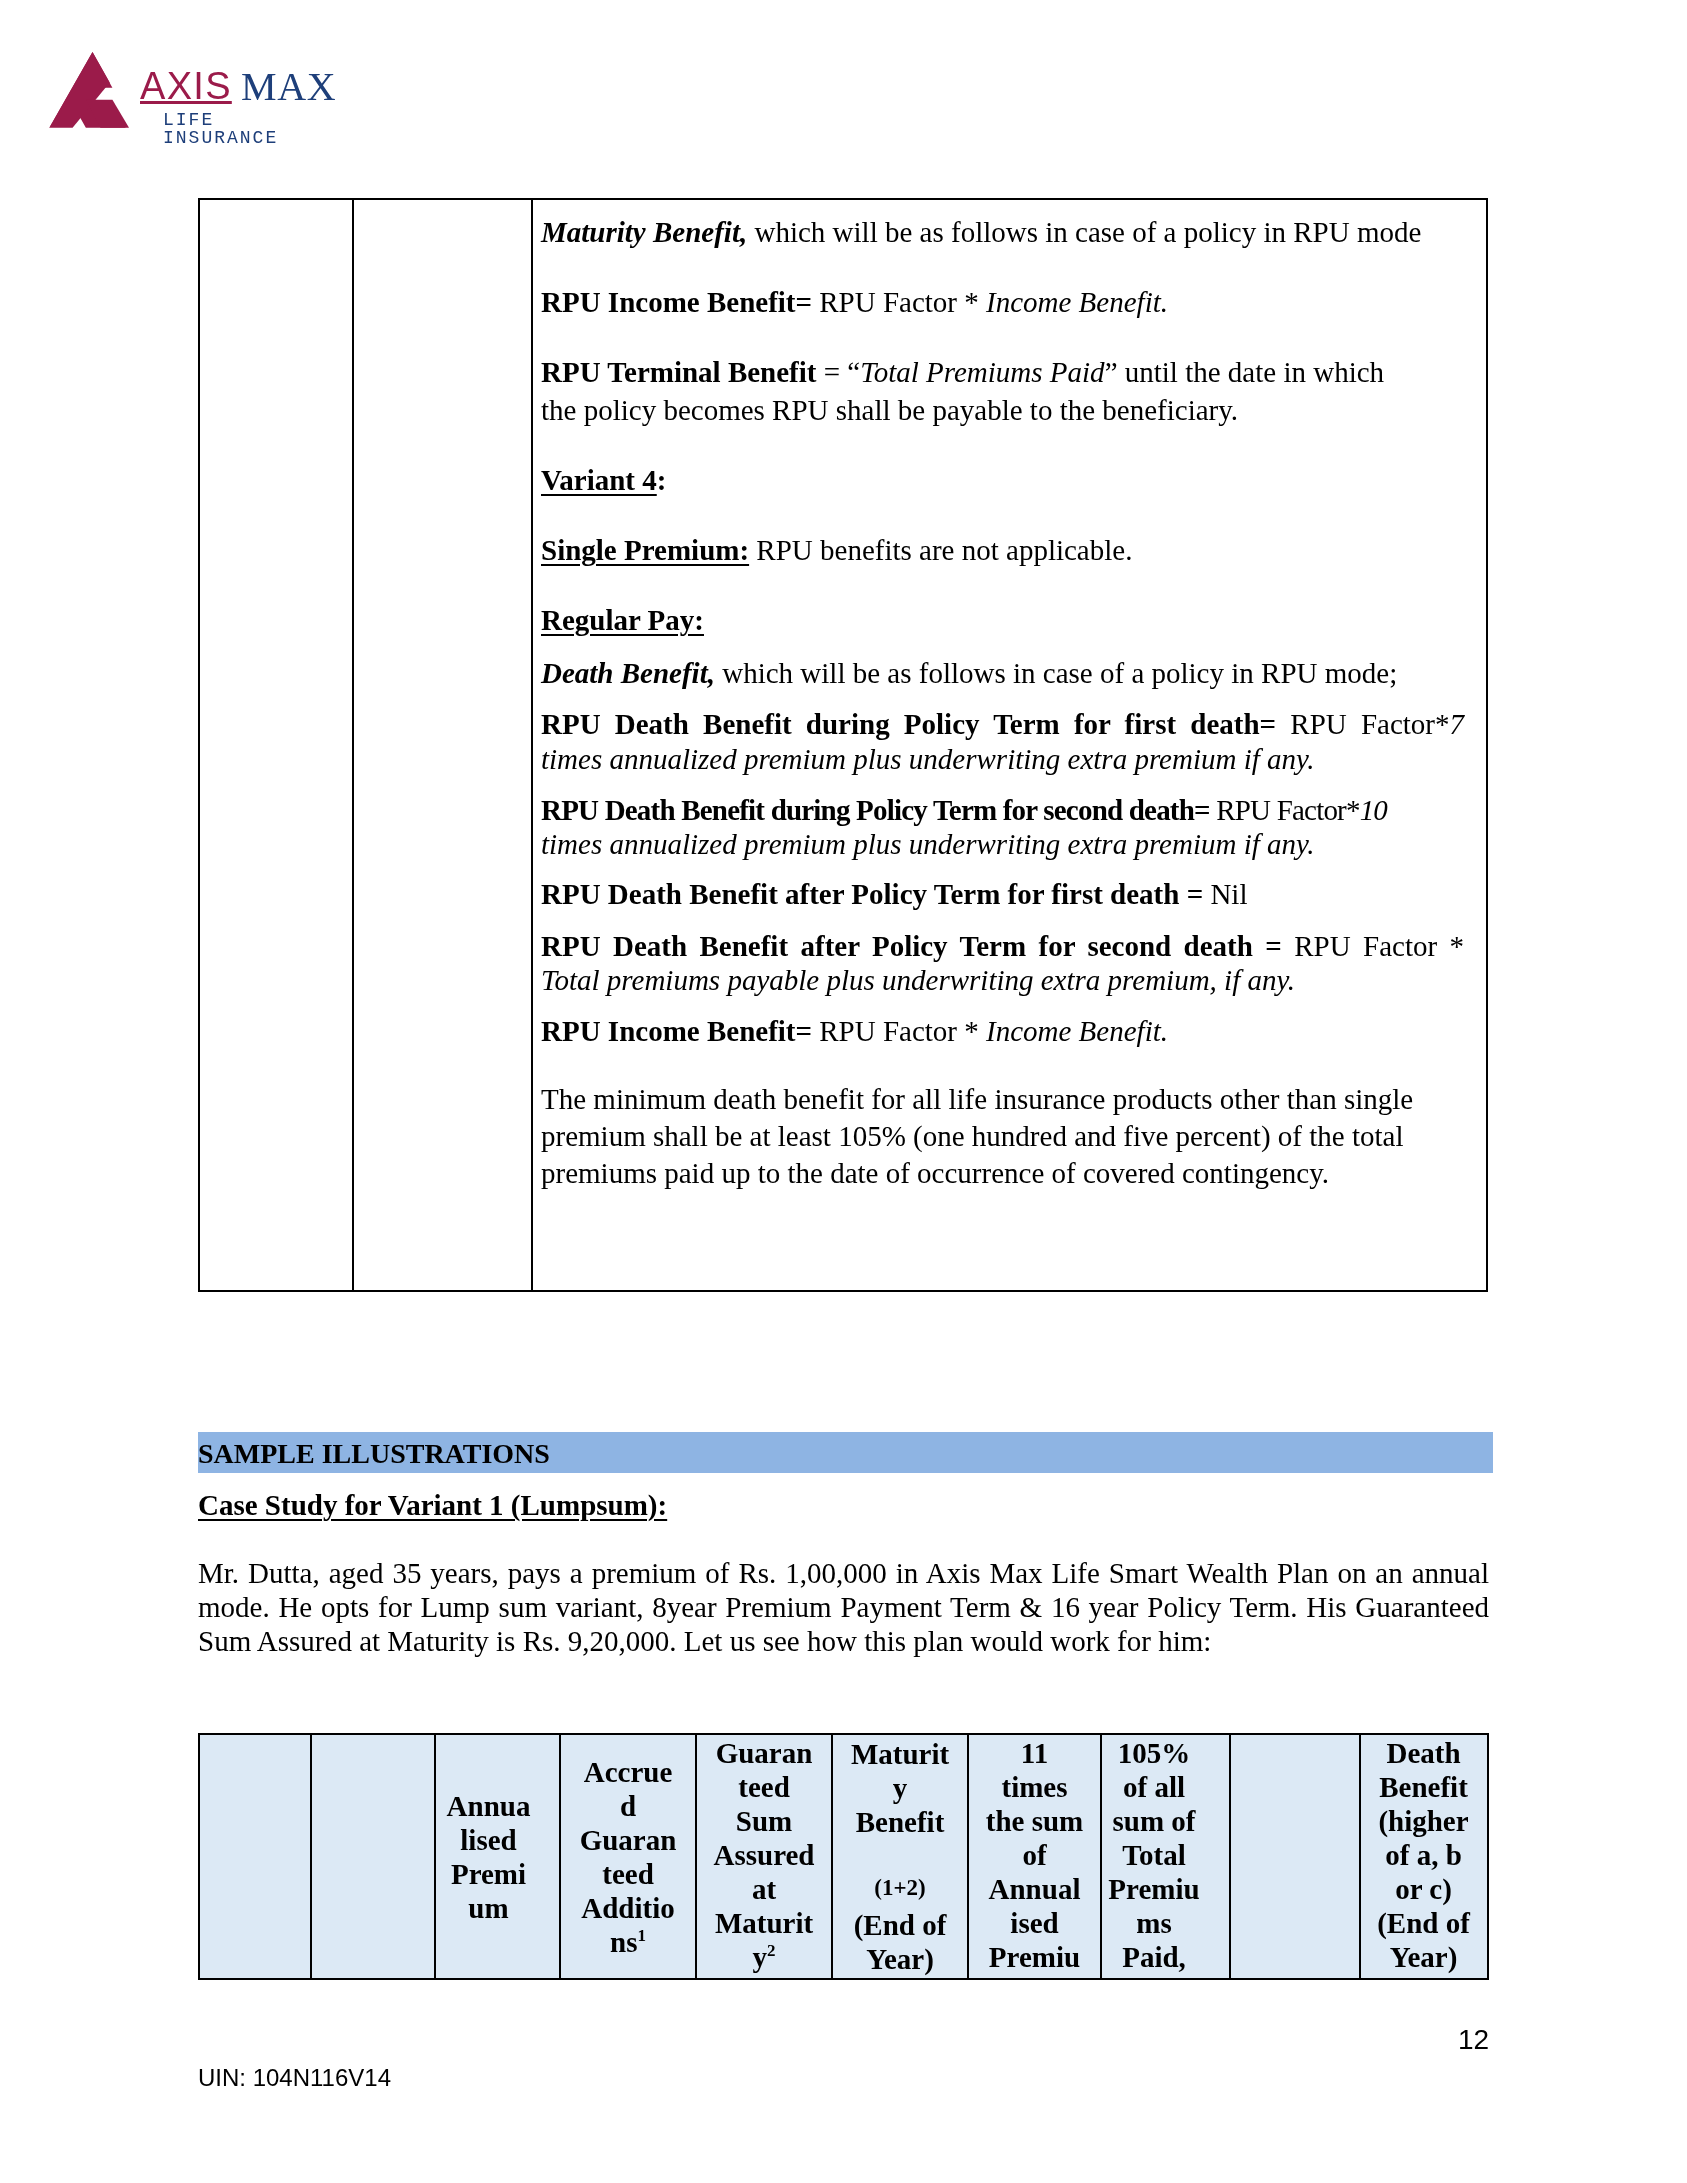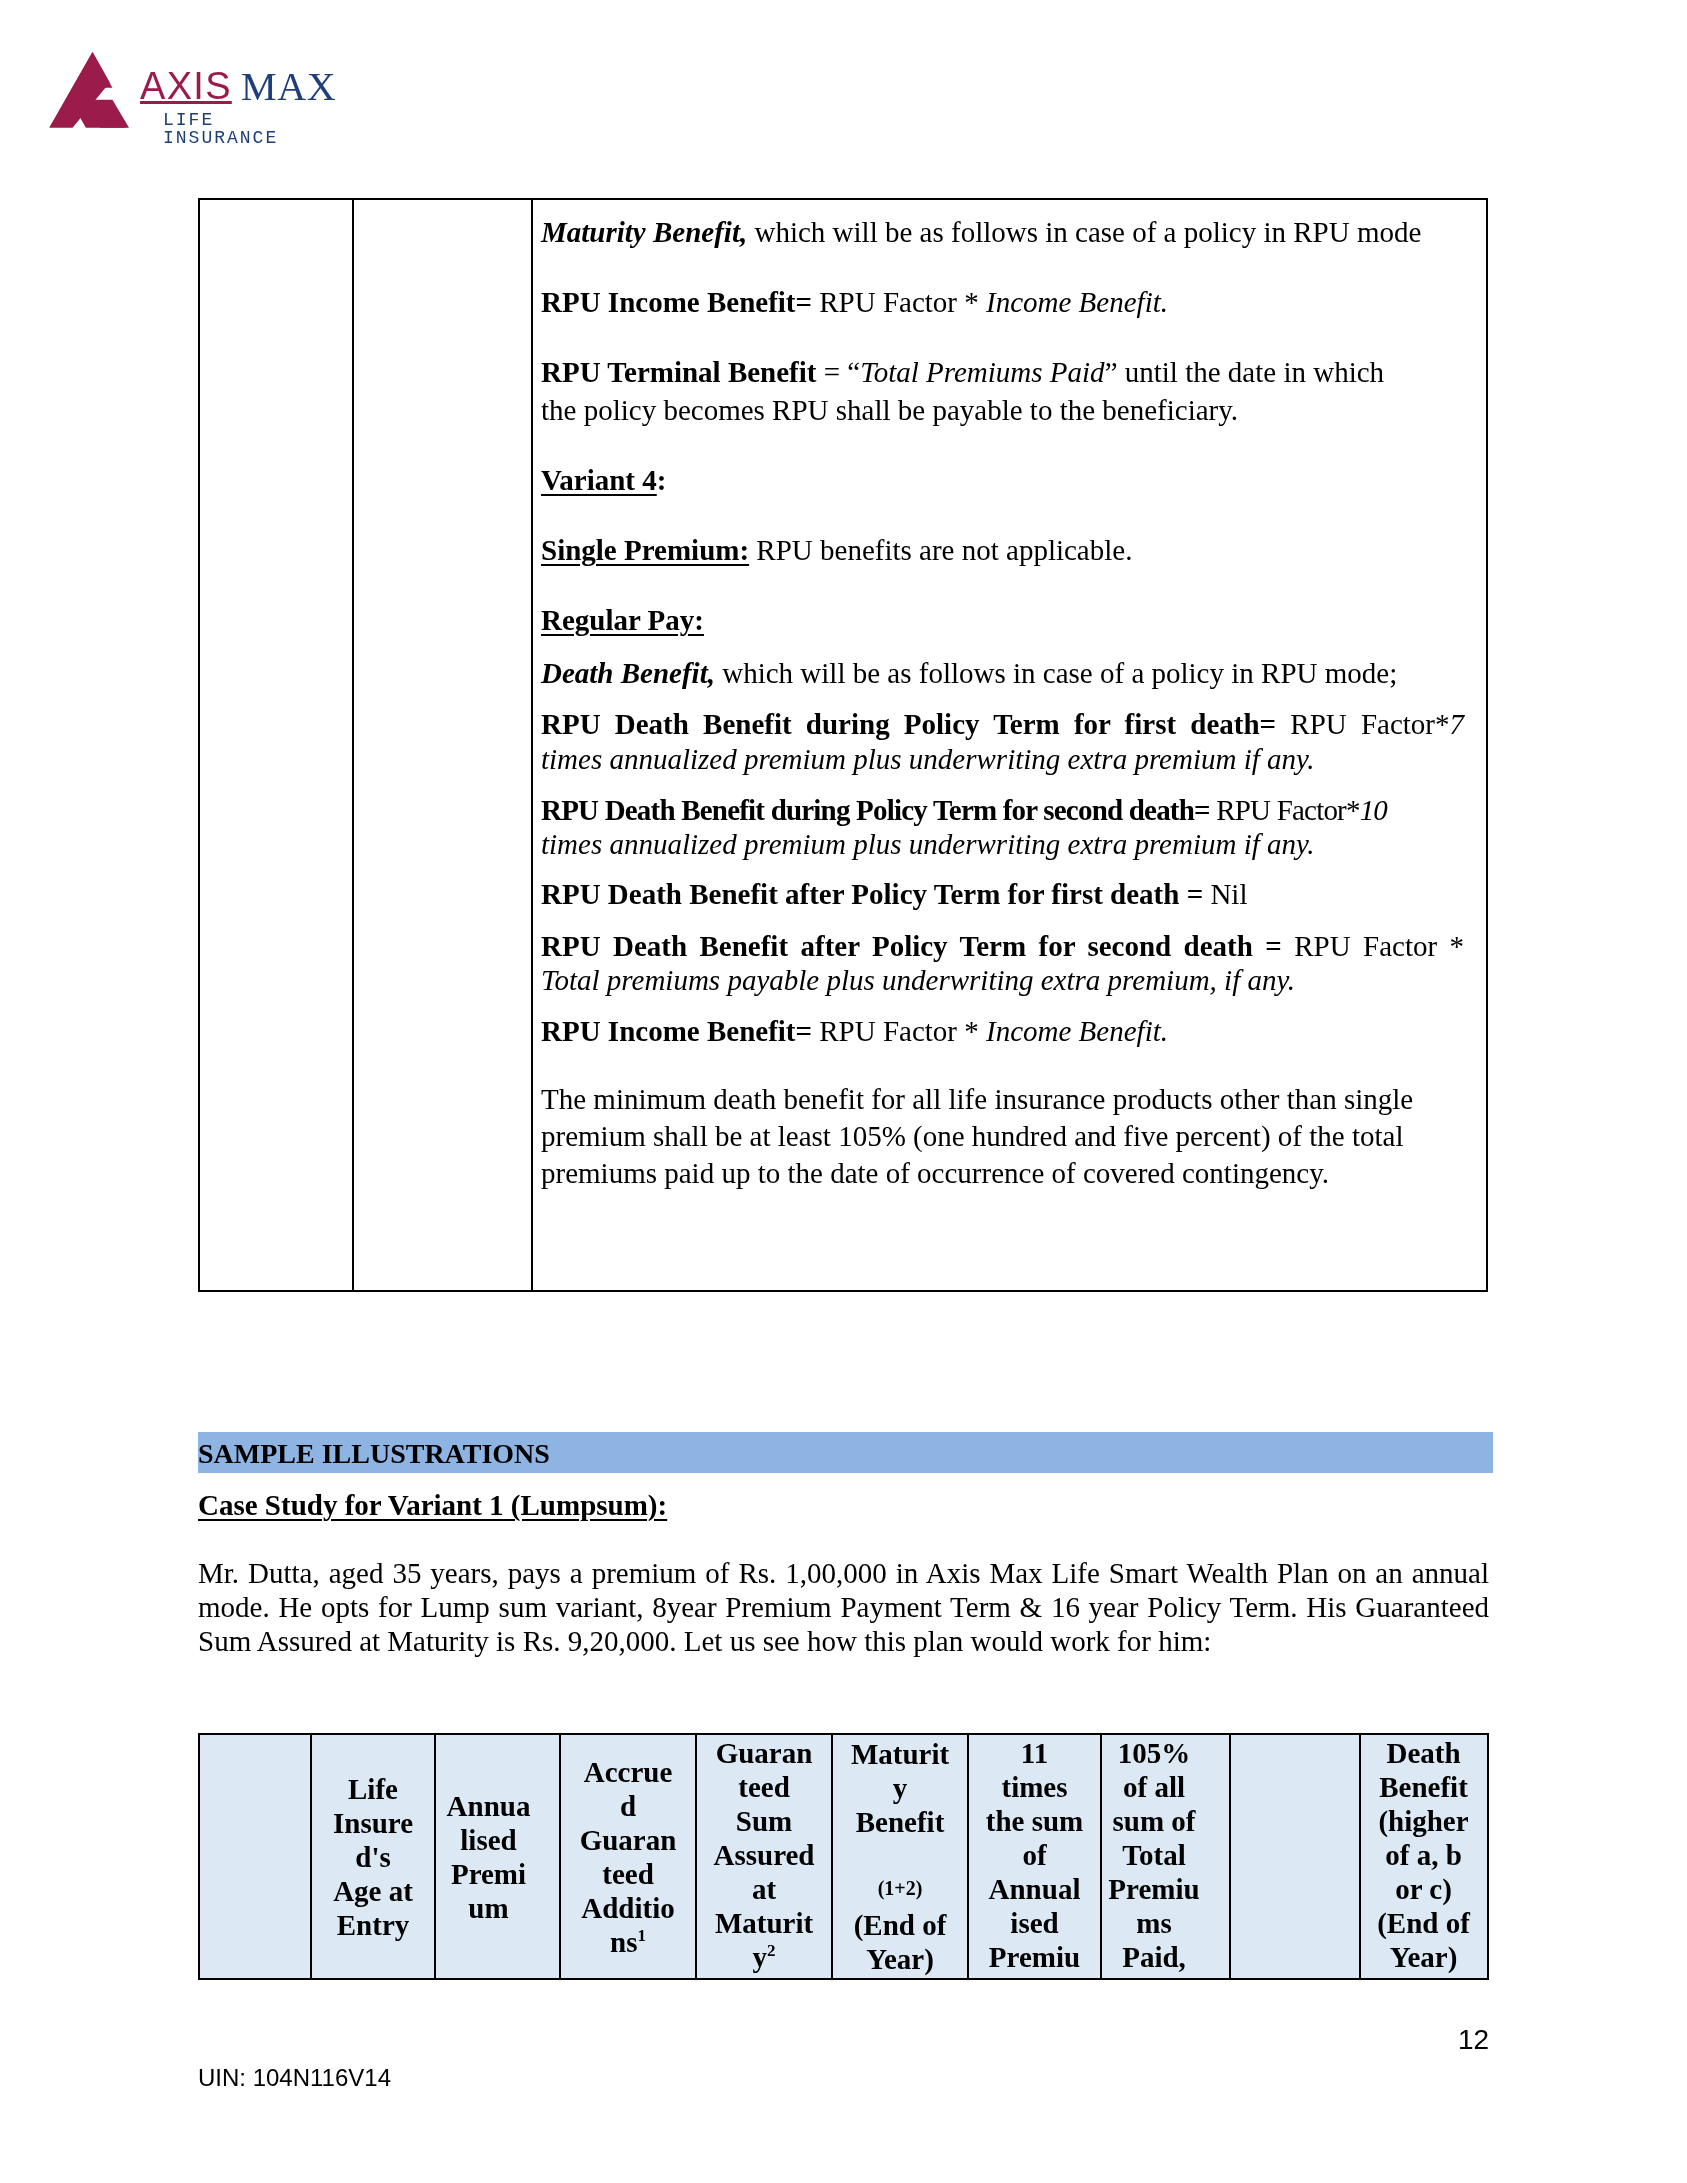--- a/index.html
+++ b/index.html
@@ -32,21 +32,21 @@
   .bar span { position: absolute; left: 0; top: 4.6px; font-size: 28px; font-weight: bold; line-height: 33px; }
   .case-heading { left: 198px; top: 1487px; font-size: 29px; font-weight: bold; line-height: 36px; text-decoration: underline; text-decoration-thickness: 2px; text-underline-offset: 4px; }
   .para { left: 198px; top: 1556px; width: 1291px; font-size: 29px; line-height: 34px; text-align: justify; }
 
   
   .bt { left: 198px; top: 1733px; width: 1291px; height: 247px; border: 2.6px solid #000; box-sizing: border-box; background: #DCE9F5; }
   .bt-line { position: absolute; top: 0; bottom: 0; width: 2px; background: #000; }
   .hcell { position: absolute; top: 0; bottom: 0; display: flex; flex-direction: column; justify-content: center; align-items: center; text-align: center; font-size: 29px; font-weight: bold; line-height: 34px; overflow: hidden; }
   .hcell .ln { display: block; white-space: nowrap; }
   .hcell sup { font-size: 17px; vertical-align: super; line-height: 0; }
-  .hcell .small { font-size: 20px; line-height: 26.5px; margin-top: 36px; }
+  .hcell .small { font-size: 23px; line-height: 26.5px; margin-top: 36px; }
   .hcell.top { justify-content: flex-start; padding-top: 1.3px; }
 
   
   .pagenum { left: 1458px; top: 2023px; font-family: "Liberation Sans", sans-serif; font-size: 28px; line-height: 33px; }
   .uin { left: 198px; top: 2063px; font-family: "Liberation Sans", sans-serif; font-size: 24px; line-height: 29px; }
 </style>
 </head>
 <body>
 
 <div class="abs logo">
@@ -109,27 +109,20 @@
   <div class="bt-line" style="left:110px"></div>
   <div class="bt-line" style="left:234px"></div>
   <div class="bt-line" style="left:359px"></div>
   <div class="bt-line" style="left:495px"></div>
   <div class="bt-line" style="left:631px"></div>
   <div class="bt-line" style="left:767px"></div>
   <div class="bt-line" style="left:900px"></div>
   <div class="bt-line" style="left:1029px"></div>
   <div class="bt-line" style="left:1159px"></div>
 
-  <div class="hcell" style="left:112px;width:122px">
-    <span class="ln">Life</span>
-    <span class="ln">Insure</span>
-    <span class="ln">d's</span>
-    <span class="ln">Age at</span>
-    <span class="ln">Entry</span>
-  </div>
   <div class="hcell" style="left:236px;width:105px">
     <span class="ln">Annua</span>
     <span class="ln">lised</span>
     <span class="ln">Premi</span>
     <span class="ln">um</span>
   </div>
   <div class="hcell" style="left:361px;width:134px">
     <span class="ln">Accrue</span>
     <span class="ln">d</span>
     <span class="ln">Guaran</span>

